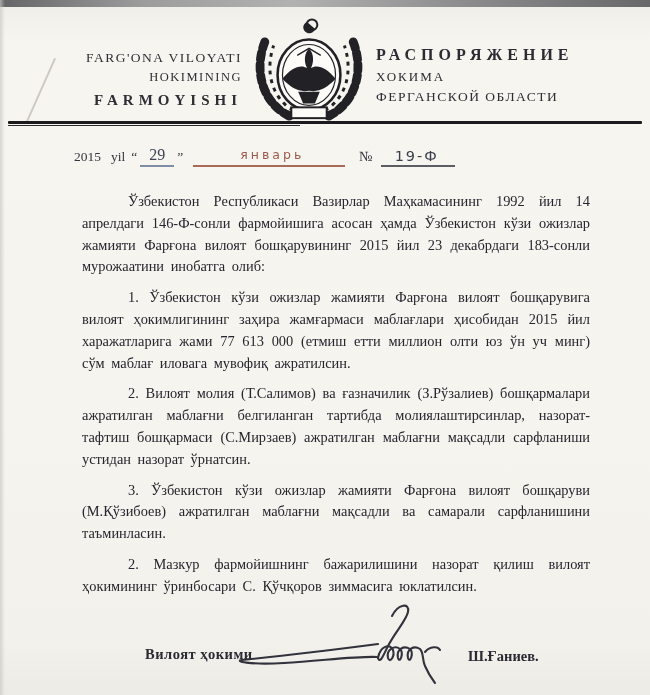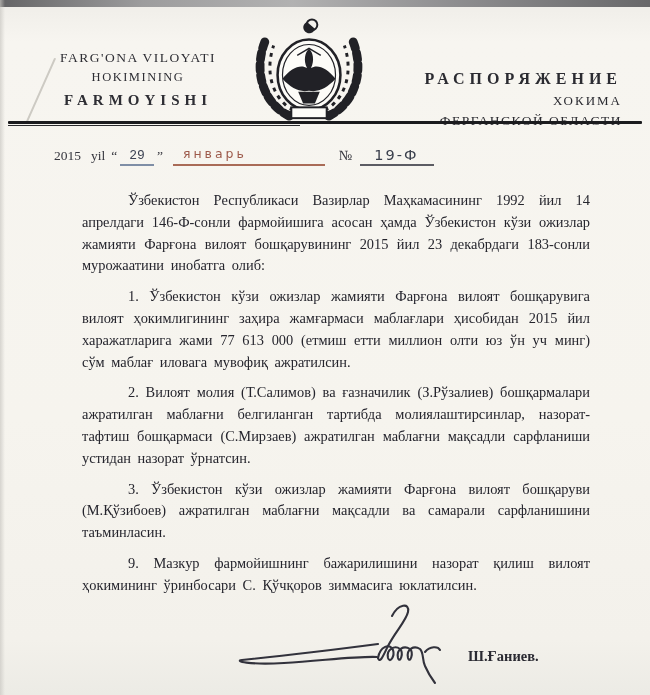--- a/index.html
+++ b/index.html
@@ -26,42 +26,42 @@
   }
   .crease-mark{
     position:absolute;left:40px;top:55px;width:2px;height:70px;
     background:#c2bfb8;transform:rotate(24deg);border-radius:2px;opacity:.8;
   }
   
   .letterhead{
     position:relative;display:flex;align-items:flex-start;justify-content:space-between;
     padding:14px 28px 0 34px;height:102px;
   }
-  .lh-left{width:208px;text-align:center;margin-top:36px;color:#2e2e34;}
+  .lh-left{width:208px;text-align:right;margin-top:36px;color:#2e2e34;}
   .lh-left .l1{font-size:13.5px;letter-spacing:1.5px;}
   .lh-left .l2{font-size:12.5px;letter-spacing:1.5px;margin-top:4px;}
   .lh-left .l3{font-size:15px;font-weight:bold;letter-spacing:5px;margin-top:7px;font-family:Liberation Serif, serif;}
   .lh-emblem{width:118px;margin-top:2px;flex:0 0 auto;}
-  .lh-right{width:246px;text-align:right;margin-top:56px;color:#2b2b31;}
+  .lh-right{width:246px;text-align:left;margin-top:32px;color:#2b2b31;}
   .lh-right .r1{font-size:16px;font-weight:bold;letter-spacing:5px;}
   .lh-right .r2{font-size:13px;letter-spacing:2px;margin-top:5px;}
   .lh-right .r3{font-size:13.5px;letter-spacing:1.5px;margin-top:4px;}
   
   .header-rule{position:relative;margin:5px 8px 0 8px;height:6px;}
   .header-rule .thick{position:absolute;top:0;left:0;width:100%;height:3px;background:#1b1b1e;border-radius:1px;}
   .header-rule .thin{position:absolute;top:4px;left:0;width:46%;height:1px;background:#2a2a2d;}
   
   .dateline{
-    position:relative;margin:19px 0 0 54px;font-size:13.5px;color:#35353d;
-    display:flex;align-items:flex-end;white-space:nowrap;
+    position:relative;margin:19px 0 0 74px;font-size:13.5px;color:#35353d;
+    display:flex;align-items:flex-end;white-space:nowrap;text-align:center;
   }
   .dateline .gap{display:inline-block;}
   .dl-plain{padding-bottom:2px;}
   .dl-day{
-    font-family:Liberation Mono, monospace;font-size:13px;color:#3d4354;
+    font-family:Liberation Serif, serif;font-size:16px;color:#3d4354;
     border-bottom:2px solid #7f8ea6;padding:0 9px 1px 9px;margin:0 3px;
   }
   .dl-month{
     font-family:"DejaVu Sans", sans-serif;font-size:12.5px;letter-spacing:3px;color:#9d5a4b;
     border-bottom:2px solid #a96b57;padding:0 4px 3px 10px;margin-left:10px;min-width:138px;
   }
   .dl-no{margin-left:14px;padding-bottom:2px;font-size:14px;}
   .dl-num{
     font-family:"DejaVu Sans", sans-serif;font-size:14.5px;letter-spacing:2px;color:#3a3f4c;
     border-bottom:2px solid #5c5c63;padding:0 16px 1px 14px;margin-left:8px;
@@ -138,24 +138,25 @@
     <span class="dl-month">январь</span>
     <span class="dl-no">№</span>
     <span class="dl-num">19-Ф</span>
   </div>
 
   <main class="doc-body">
     <p>Ўзбекистон Республикаси Вазирлар Маҳкамасининг 1992 йил 14 апрелдаги 146-Ф-сонли фармойишига асосан ҳамда Ўзбекистон кўзи ожизлар жамияти Фарғона вилоят бошқарувининг 2015 йил 23 декабрдаги 183-сонли мурожаатини инобатга олиб:</p>
     <p>1. Ўзбекистон кўзи ожизлар жамияти Фарғона вилоят бошқарувига вилоят ҳокимлигининг заҳира жамғармаси маблағлари ҳисобидан 2015 йил харажатларига жами 77 613 000 (етмиш етти миллион олти юз ўн уч минг) сўм маблағ иловага мувофиқ ажратилсин.</p>
     <p>2. Вилоят молия (Т.Салимов) ва ғазначилик (З.Рўзалиев) бошқармалари ажратилган маблағни белгиланган тартибда молиялаштирсинлар, назорат-тафтиш бошқармаси (С.Мирзаев) ажратилган маблағни мақсадли сарфланиши устидан назорат ўрнатсин.</p>
     <p>3. Ўзбекистон кўзи ожизлар жамияти Фарғона вилоят бошқаруви (М.Қўзибоев) ажратилган маблағни мақсадли ва самарали сарфланишини таъминласин.</p>
-    <p>9. Мазкур фармойишнинг бажарилишини назорат қилиш вилоят ҳокимининг ўринбосари С. Қўчқоров зиммасига юклатилсин.</p>
+    <p>2. Мазкур фармойишнинг бажарилишини назорат қилиш вилоят ҳокимининг ўринбосари С. Қўчқоров зиммасига юклатилсин.</p>
   </main>
 
   <footer class="sig-row">
+    <span class="sig-title">Вилоят ҳокими</span>
     <span class="sig-script">
       <svg viewBox="0 0 222 86" width="222" height="86" xmlns="http://www.w3.org/2000/svg">
         <g fill="none" stroke="#32323c" stroke-width="2.1" stroke-linecap="round" stroke-linejoin="round">
 
           <path d="M146,42 C100,48 30,56 10,58 C2,59 16,63 52,61 C96,58 128,54 145,55"></path>
 
           <path d="M160,14 C166,2 178,0 176,10 C174,19 163,30 156,44 C151,54 148,62 146,56"></path>
 
           <path d="M146,56 C148,44 158,41 161,48 C163,54 158,62 156,56 C154,47 163,43 168,47 C172,51 168,62 166,56 C164,47 172,43 178,47 C182,51 178,62 176,56 C174,47 182,43 188,47 C192,51 190,58 193,64 C196,71 200,77 203,81"></path>
 

